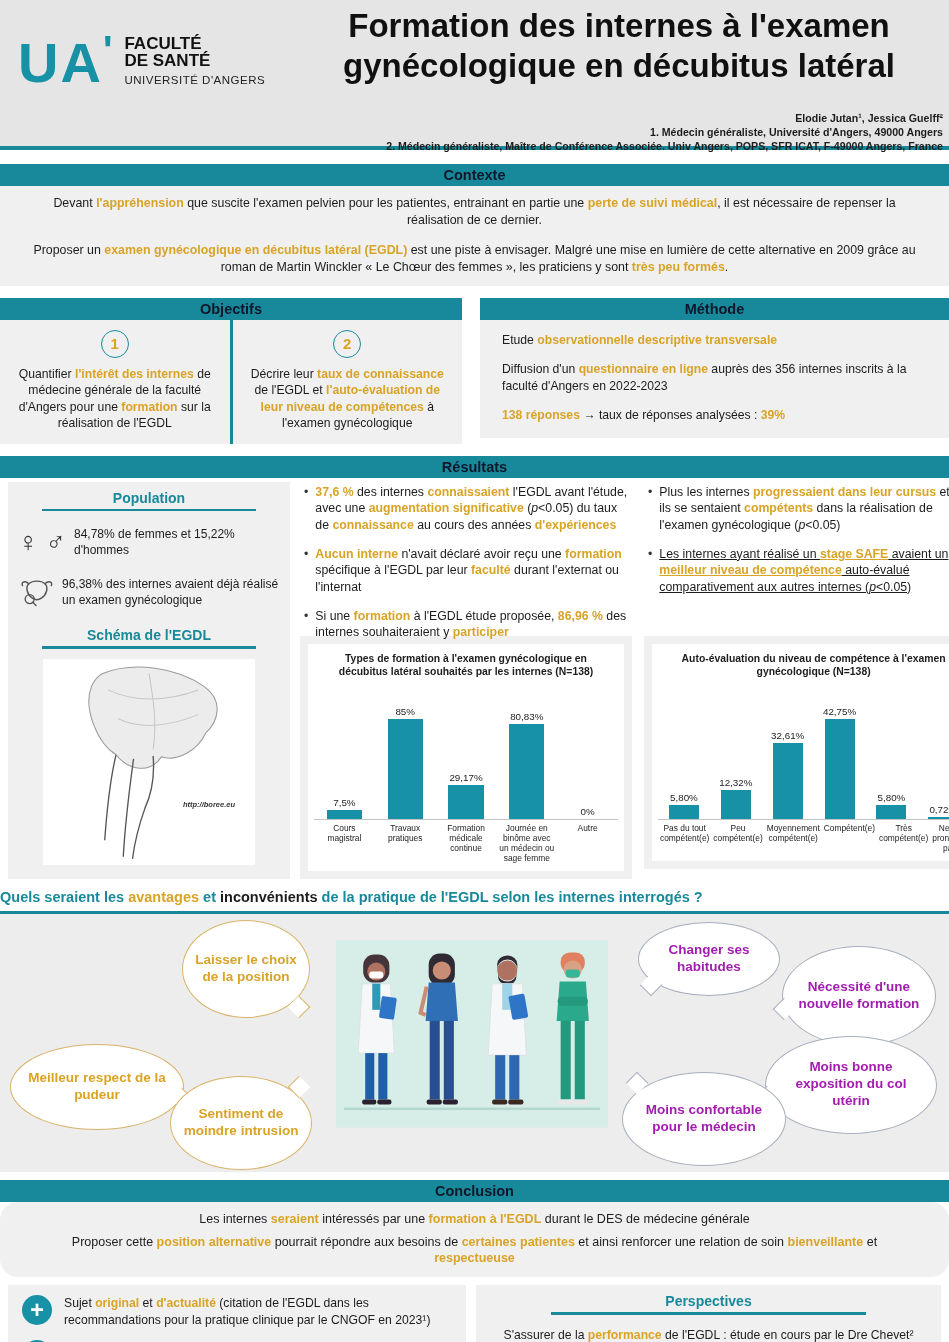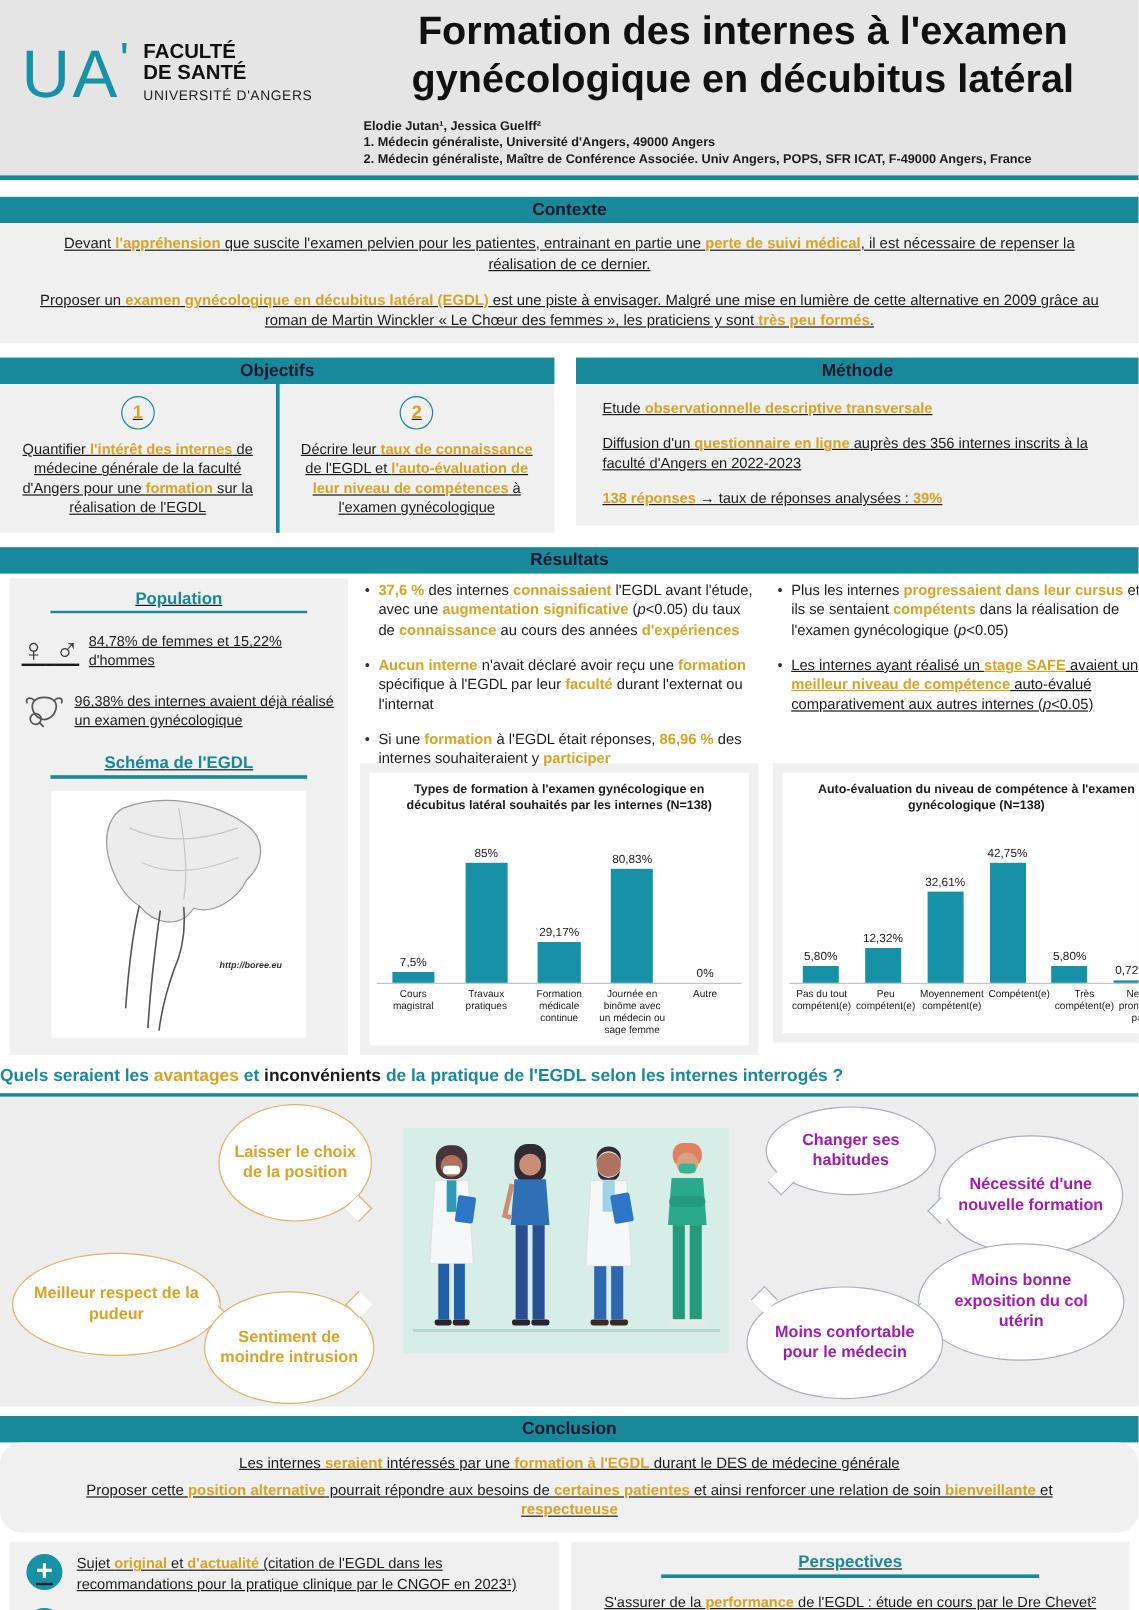--- a/index.html
+++ b/index.html
@@ -2,31 +2,31 @@
 <html lang="fr"><head>
 <meta charset="utf-8">
 <style>
   html,body{margin:0;padding:0;background:#fff;}
   .poster{width:949px;height:1342px;position:relative;overflow:hidden;background:#fff;
           font-family:"Liberation Sans", sans-serif;color:#1c1c1c;}
   
   .header{height:146px;background:#e5e5e5;position:relative;}
   .hdr-teal-line{height:4px;background:#18899b;}
   .logo{position:absolute;left:18px;top:30px;display:flex;align-items:center;gap:10px;}
-  .logo-ua{font-size:56px;font-weight:normal;color:#1691a5;letter-spacing:2px;line-height:1;}
+  .logo-ua{font-size:56px;font-weight:bold;color:#1691a5;letter-spacing:2px;line-height:1;}
   .logo-apos{font-size:40px;vertical-align:18px;}
   .logo-txt{line-height:1.05;}
   .logo-fac{font-size:17px;font-weight:bold;color:#111;}
   .logo-univ{font-size:11.5px;color:#222;letter-spacing:.5px;margin-top:4px;}
   .hdr-main{position:absolute;left:295px;top:6px;width:648px;}
   .poster-title{font-size:33px;font-weight:bold;color:#101010;text-align:center;line-height:1.22;}
-  .authors{margin-top:11px;font-size:10.6px;font-weight:bold;line-height:1.35;text-align:left;padding-left:8px;}
+  .authors{margin-top:24px;font-size:10.6px;font-weight:bold;line-height:1.35;text-align:right;padding-left:8px;}
   
   .banner{background:#18899b;color:#0f172a;font-weight:bold;font-size:14.5px;text-align:center;padding:3px 0;}
-  .panel{background:#f0f0f0;text-decoration:underline;}
+  .panel{background:#f0f0f0;}
   .gap14{height:14px;} .gap12{height:12px;} .gap8{height:8px;}
   .ctx-body{padding:9px 26px 10px;font-size:12.4px;line-height:1.35;text-align:center;}
   .ctx-body p{margin:0 0 14px;}
   .ctx-body p:last-child{margin-bottom:0;}
   .hl{color:#d9a326;font-weight:bold;}
   .u{text-decoration:underline;}
   .i{font-style:italic;}
   .teal{color:#18899b;font-weight:bold;}
   .dark{color:#1c1c1c;font-weight:bold;}
   
@@ -199,21 +199,21 @@
         <div class="bullet">
             <span class="dot">•</span>
             <span><span class="hl">37,6 %</span><span> des internes </span><span class="hl">connaissaient</span><span> l'EGDL avant l'étude, avec une </span><span class="hl">augmentation significative</span><span> (</span><span class="i">p</span><span>&lt;0.05) du taux de </span><span class="hl">connaissance</span><span> au cours des années </span><span class="hl">d'expériences</span></span>
           </div>
         <div class="bullet">
             <span class="dot">•</span>
             <span><span class="hl">Aucun interne</span><span> n'avait déclaré avoir reçu une </span><span class="hl">formation</span><span> spécifique à l'EGDL par leur </span><span class="hl">faculté</span><span> durant l'externat ou l'internat</span></span>
           </div>
         <div class="bullet">
             <span class="dot">•</span>
-            <span><span>Si une </span><span class="hl">formation</span><span> à l'EGDL était réponses, </span><span class="hl">86,96 %</span><span> des internes souhaiteraient y </span><span class="hl">participer</span></span>
+            <span><span>Si une </span><span class="hl">formation</span><span> à l'EGDL étude proposée, </span><span class="hl">86,96 %</span><span> des internes souhaiteraient y </span><span class="hl">participer</span></span>
           </div>
       </div>
       <div class="chart-frame">
         <div class="chart">
           <div class="chart-title">Types de formation à l'examen gynécologique en décubitus latéral souhaités par les internes (N=138)</div>
           <div class="chart-plot">
               <div class="bar-col">
                 <div class="bar-label">7,5%</div>
                 <div class="bar" style="height: 9px; background: rgb(22, 145, 165);"></div>
               </div>

